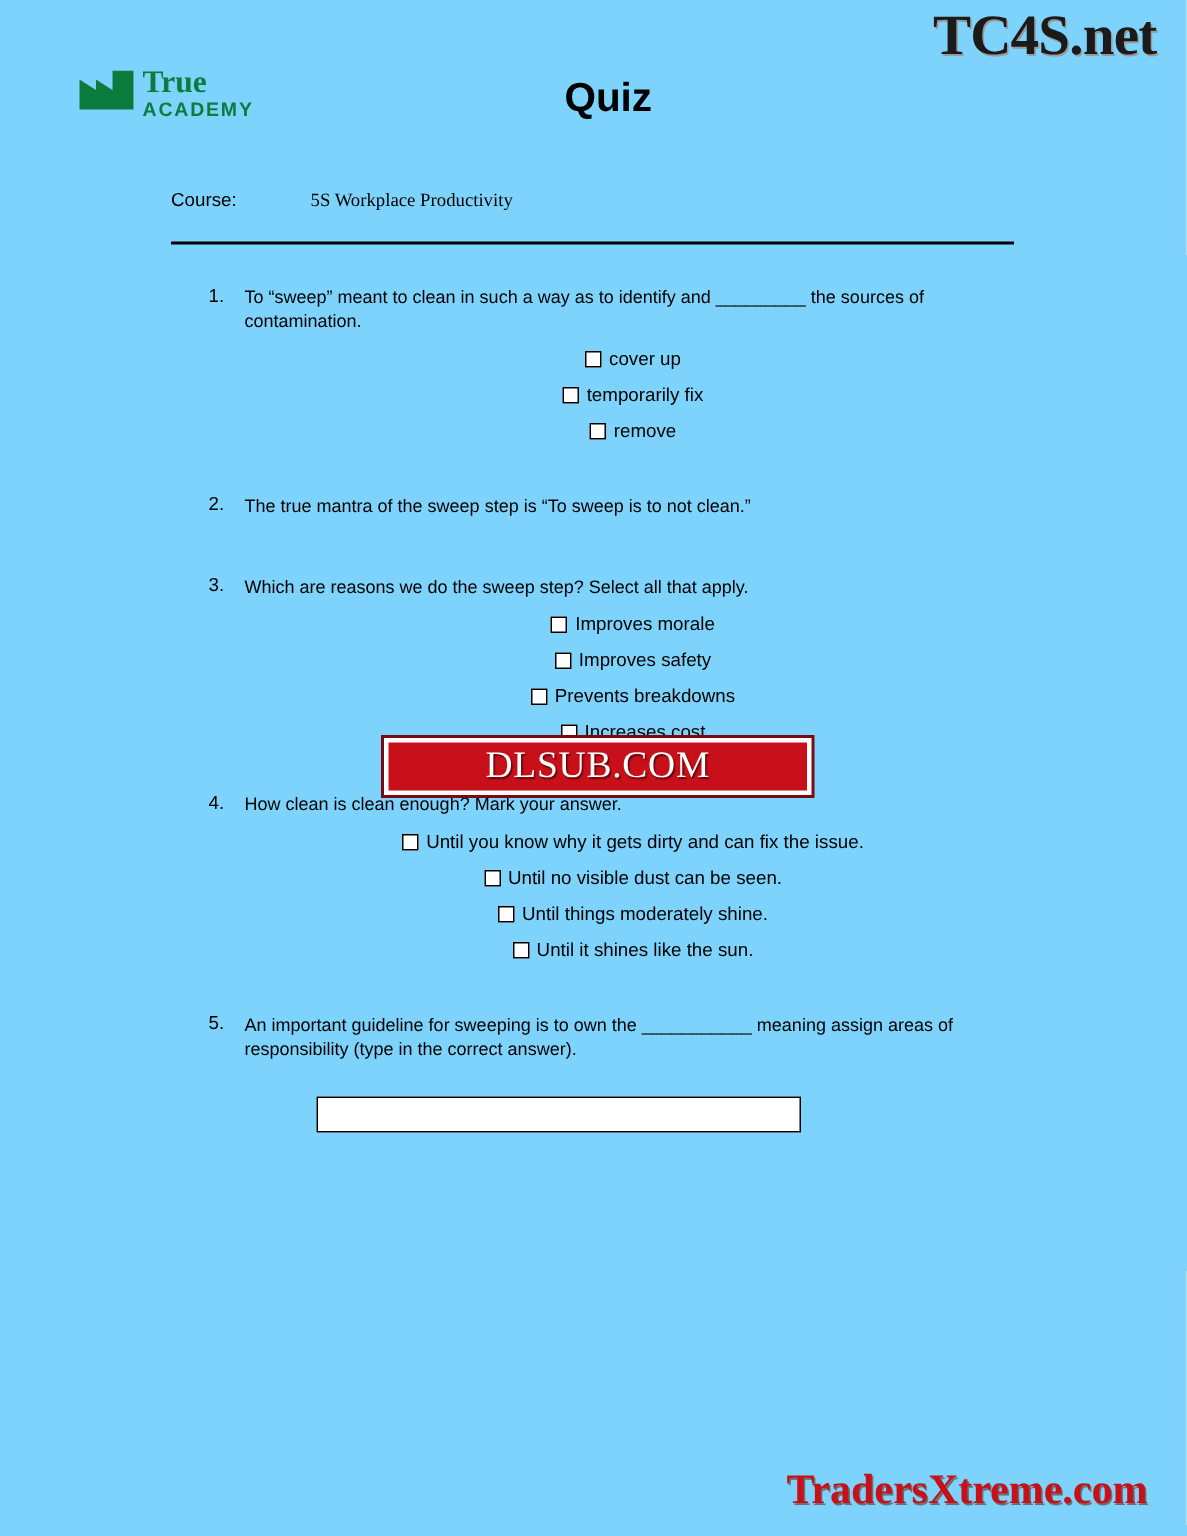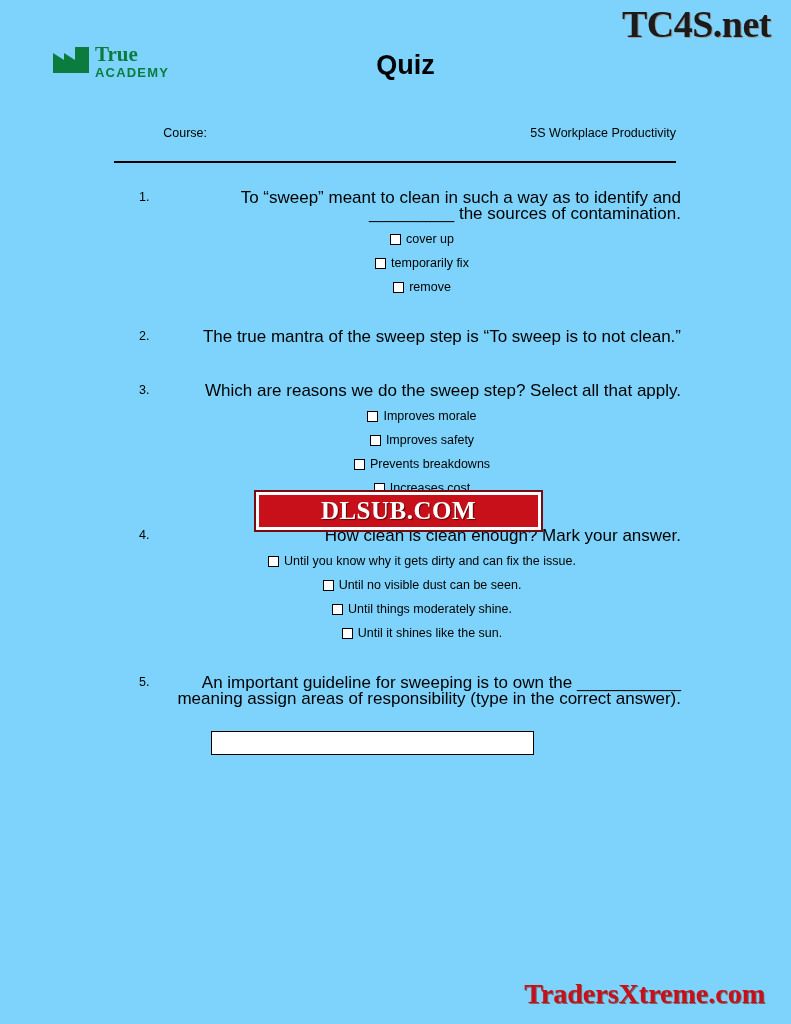--- a/index.html
+++ b/index.html
@@ -96,27 +96,26 @@
   .meta {
     position: absolute;
     left: 114px;
     top: 124px;
     width: 562px;
     font-size: 12.5px;
   }
   .meta-row {
     display: flex;
     line-height: 19px;
-    text-align: right;
   }
   .meta-label {
     width: 93px;
     flex: 0 0 93px;
   }
-  .meta-value { flex: 1; }
+  .meta-value { flex: 1; font-family: Liberation Serif, serif; }
   .meta-rule {
     position: absolute;
     left: 114px;
     top: 161px;
     width: 562px;
     height: 2px;
     background: #000;
   }
 
   
@@ -133,25 +132,24 @@
     margin-bottom: 26px;
   }
   .q-num {
     position: absolute;
     left: 139px;
     top: 0;
     width: 24px;
     font-size: 12.5px;
   }
   .q-text {
-    font-size: 17px;
+    font-size: 12px;
     line-height: 16px;
     margin-left: 24px;
     margin-bottom: 10px;
-    text-align: right;
   }
   .options {
     margin-left: 24px;
   }
   .option {
     display: flex;
     align-items: flex-start;
     margin-bottom: 9px;
     justify-content: center;
   }
@@ -190,21 +188,21 @@
     top: 492px;
     width: 285px;
     height: 38px;
     background: #c8101a;
     border: 3px solid #ffffff;
     box-shadow: 0 0 0 2px #7a0a0f;
     display: flex;
     align-items: center;
     justify-content: center;
     font-family: "Liberation Serif", serif;
-    font-weight: bold;
+    font-weight: normal;
     font-size: 25px;
     color: #ffffff;
     letter-spacing: 0.5px;
     text-shadow: 1px 1px 1px #5c0508;
   }
 
   
   .traders-watermark {
     position: absolute;
     right: 26px;

